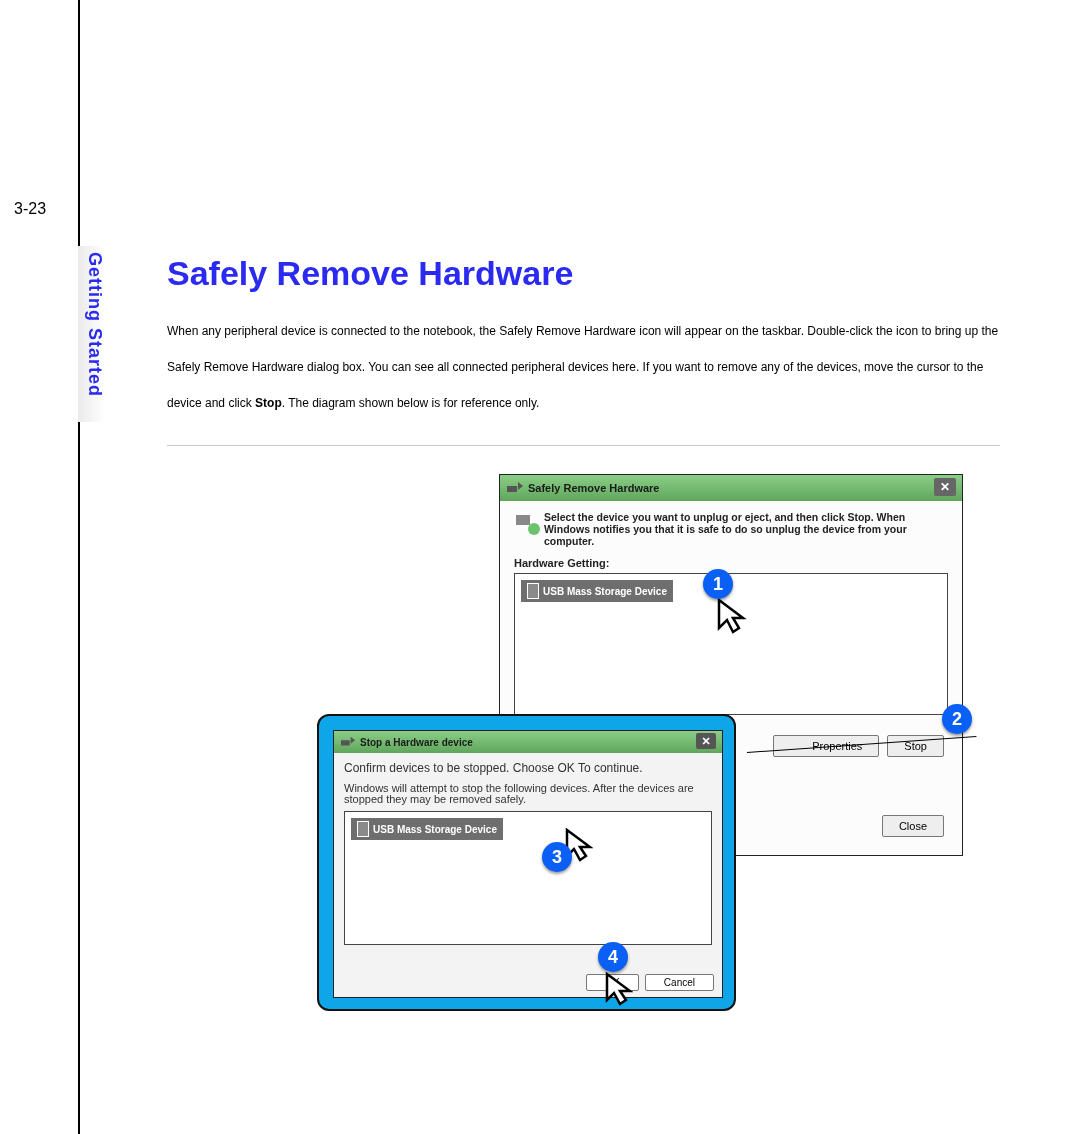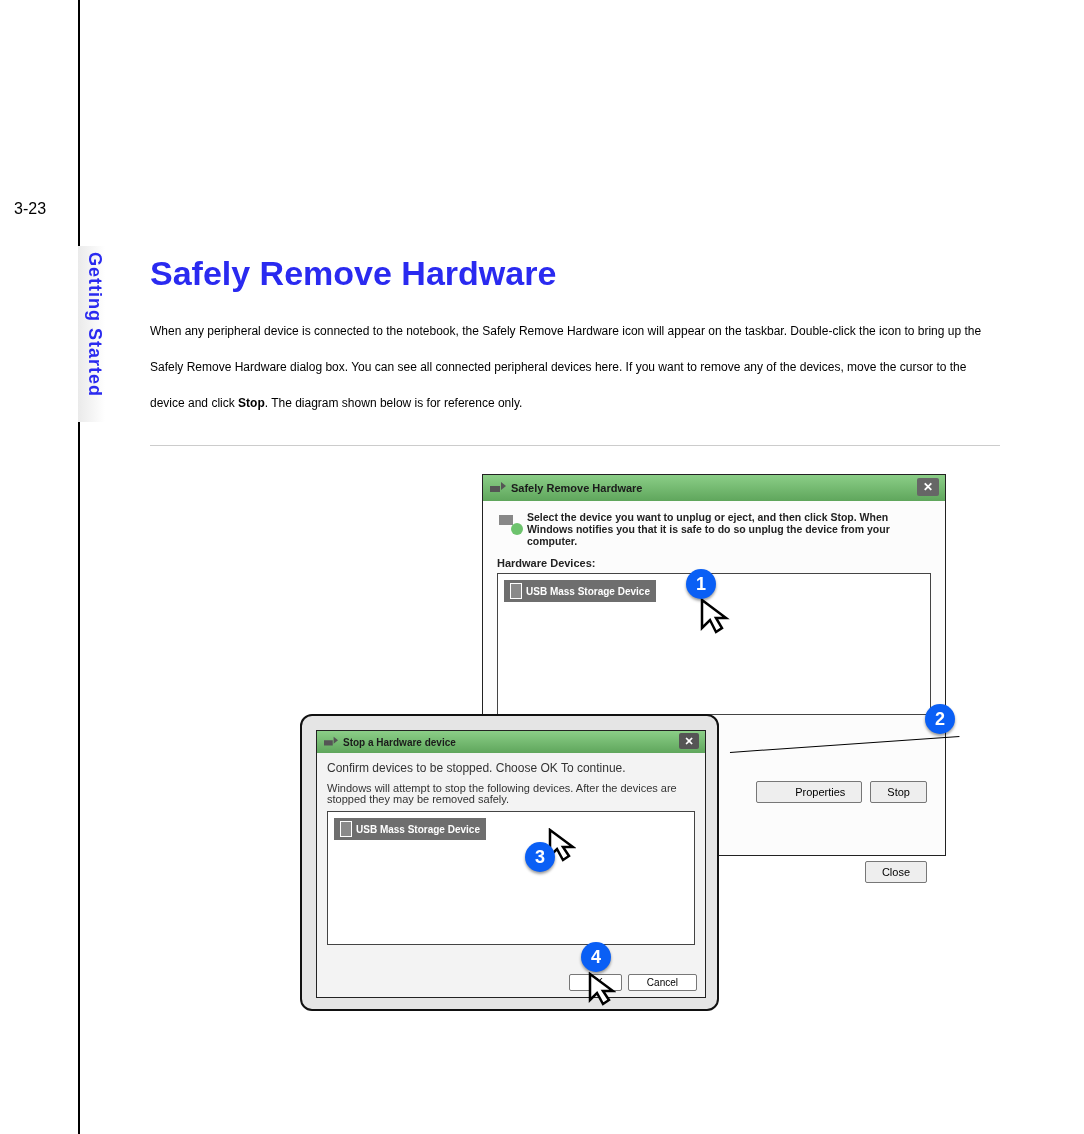--- a/index.html
+++ b/index.html
@@ -40,21 +40,21 @@
     writing-mode: vertical-lr;
     transform-origin: left top;
     letter-spacing: 1px;
     padding-left: 6px;
     padding-top: 6px;
     background: linear-gradient(to right, #eaeaea 0%, #ffffff 100%);
     height: 170px;
   }
   .content {
     position: absolute;
-    left: 150px;
+    left: 167px;
     right: 0;
     top: 254px;
   }
   .title {
     color: #2a2af0;
     font-weight: bold;
     font-size: 34px;
     margin: 0 0 20px 0;
   }
   .body {
@@ -166,38 +166,37 @@
     display: flex;
     gap: 8px;
   }
   .winbtn {
     padding: 4px 16px;
     font-size: 11px;
     background: #eee;
     border: 1px solid #777;
     border-radius: 2px;
     color: #000;
-    margin-top: 46px;
   }
   .dlg1 .close-row {
     position: absolute;
     right: 18px;
     top: 314px;
   }
 
   
   .frame {
     position: absolute;
     left: 0px;
     top: 240px;
     width: 415px;
     height: 293px;
     border: 2px solid #111;
     border-radius: 12px;
-    background: #e5e5e5;
+    background: #0ea5e9;
   }
   .dlg2 {
     position: absolute;
     left: 14px;
     top: 14px;
     width: 388px;
     height: 266px;
     border: 1px solid #222;
     background: #fff;
   }
@@ -331,21 +330,21 @@
           <div class="closebox">✕</div>
         </div>
         <div class="inner">
           <div class="instr">
             <svg class="ic2" viewBox="0 0 30 26">
               <rect x="2" y="4" width="14" height="10" fill="#888"></rect>
               <circle cx="20" cy="18" r="6" fill="#6dc36d"></circle>
             </svg>
             <div>Select the device you want to unplug or eject, and then click Stop. When Windows notifies you that it is safe to do so unplug the device from your computer.</div>
           </div>
-          <div class="hdlabel">Hardware Devices:</div>
+          <div class="hdlabel">Hardware Getting:</div>
           <div class="listbox">
             <div class="listitem">
               <div class="drive-ic"></div>
               <span>USB Mass Storage Device</span>
             </div>
           </div>
 
           <div class="btnrow">
             <div class="winbtn" style="width:72px;text-align:right;overflow:hidden;">
               <span style="margin-left:-30px">Properties</span>

